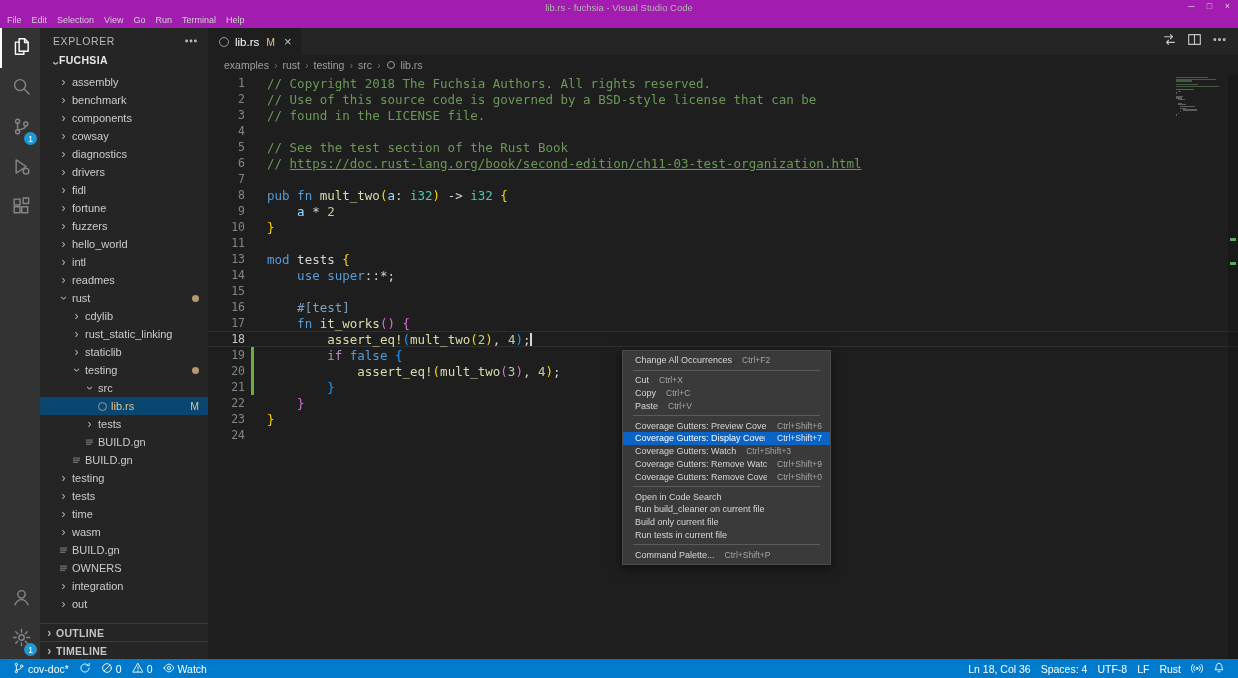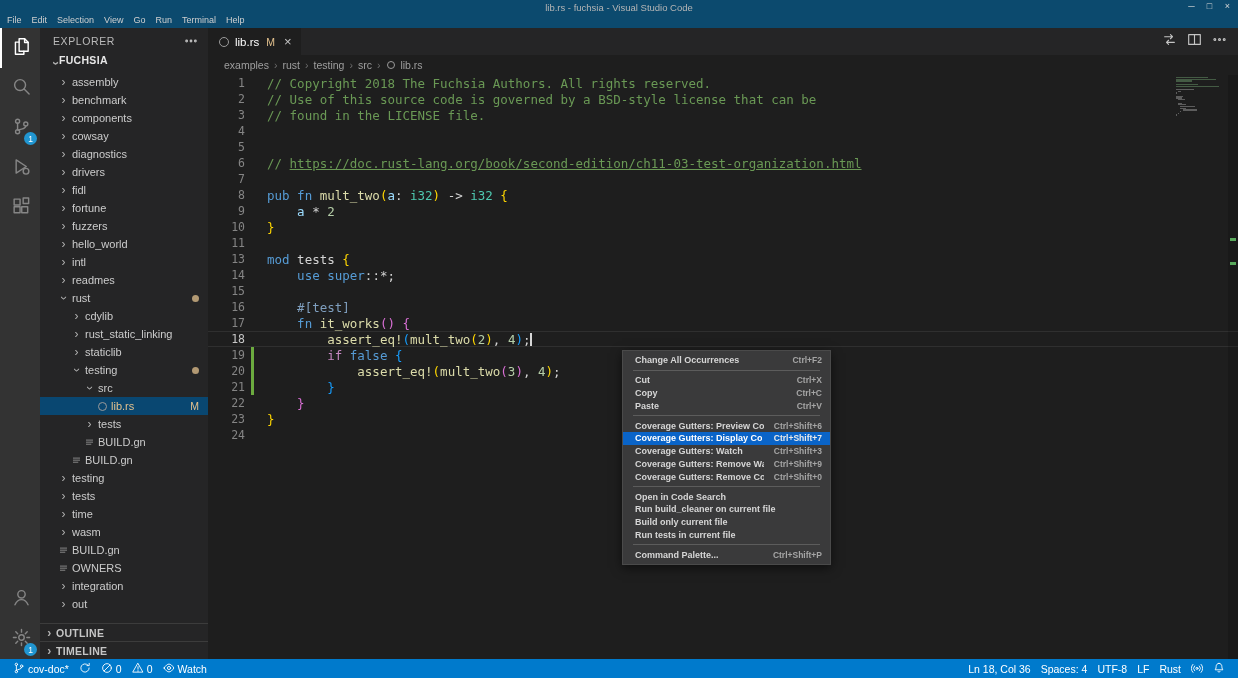--- a/index.html
+++ b/index.html
@@ -1,20 +1,20 @@
 <!DOCTYPE html>
 <html style="--accent: #007acc; --selection: #094771; --menu-highlight: #0a64c8; --badge: #2196d1; --modified: #e2c08d; --git-added: #6cab3f;"><head>
 <meta charset="utf-8">
 <style>
   *{box-sizing:border-box;margin:0;padding:0;}
   html,body{width:1238px;height:678px;overflow:hidden;}
   body{background:#1e1e1e;font-family:"Liberation Sans",sans-serif;color:#ccc;position:relative;user-select:none;}
 
   
-  .titlebar{position:absolute;top:0;left:0;width:100%;height:28px;background:#0c4a6e;z-index:5;}
+  .titlebar{position:absolute;top:0;left:0;width:100%;height:28px;background:#a21caf;z-index:5;}
   .window-title{position:absolute;top:2px;left:0;right:0;text-align:center;font-size:9.5px;color:#b5b5b5;}
   .menubar{position:absolute;left:2px;bottom:1px;display:flex;}
   .menubar .menu-item{font-size:9px;color:#cfcfcf;padding:2px 5px;}
   .window-controls{position:absolute;right:5px;top:1px;display:flex;gap:7px;}
   .window-controls .wc{font-size:9px;color:#d8d8d8;width:11px;text-align:center;}
 
   
   .activitybar{position:absolute;left:0;top:28px;bottom:19px;width:40px;background:#333333;display:flex;flex-direction:column;justify-content:space-between;z-index:2;}
   .act-item{width:40px;height:40px;display:flex;align-items:center;justify-content:center;color:#868686;position:relative;border-left:2px solid transparent;}
   .act-item svg{width:19px;height:19px;}
@@ -81,21 +81,21 @@
   .ruler-mark{position:absolute;right:2px;width:6px;height:3px;background:#58a85b;}
 
   
   .statusbar{position:absolute;left:0;right:0;bottom:0;height:19px;background:var(--accent);display:flex;align-items:center;justify-content:space-between;color:#fff;font-size:10.5px;padding:0 8px;z-index:6;}
   #status-left,#status-right{display:flex;align-items:center;height:100%;}
   .st-item{display:flex;align-items:center;gap:3px;padding:0 5px;height:100%;}
   .st-item svg{width:12px;height:12px;}
 
   
   .context-menu{position:absolute;left:622px;top:350px;width:209px;background:#3a3a3b;border:1px solid #4a4a4a;box-shadow:0 3px 10px rgba(0,0,0,.55);padding:3px 0;z-index:50;}
-  .cm-item{height:12.8px;display:flex;align-items:center;justify-content:space-between;padding:0 8px 0 12px;color:#d6d6d6;font-size:9px;font-weight:bold;}
+  .cm-item{height:12.8px;display:flex;align-items:center;padding:0 8px 0 12px;color:#d6d6d6;font-size:9px;}
   .cm-label{white-space:nowrap;overflow:hidden;}
   .cm-short{color:#a5a5a5;font-size:8.5px;white-space:nowrap;flex:none;margin-left:10px;}
   .cm-item.active{background:var(--menu-highlight);color:#fff;}
   .cm-item.active .cm-short{color:#eaeaea;margin-left:12px;}
   .menu-sep{height:1px;background:#5c5c5c;margin:3px 10px;}
 </style>
 </head>
 <body>
 
 <div class="app">
@@ -391,21 +391,21 @@
           <span class="rust-circle"></span>
         </span>
         <span class="bc-item">lib.rs</span>
       </div>
     <div class="code-wrap">
       <div id="code-lines">
           <div class="code-line"><span class="ln">1</span><span class="gitbar"></span><span class="ltext"><span class="tk-c">// Copyright 2018 The Fuchsia Authors. All rights reserved.</span></span></div>
           <div class="code-line"><span class="ln">2</span><span class="gitbar"></span><span class="ltext"><span class="tk-c">// Use of this source code is governed by a BSD-style license that can be</span></span></div>
           <div class="code-line"><span class="ln">3</span><span class="gitbar"></span><span class="ltext"><span class="tk-c">// found in the LICENSE file.</span></span></div>
           <div class="code-line"><span class="ln">4</span><span class="gitbar"></span><span class="ltext"></span></div>
-          <div class="code-line"><span class="ln">5</span><span class="gitbar"></span></div>
+          <div class="code-line"><span class="ln">5</span><span class="gitbar"></span><span class="ltext"><span class="tk-c">// See the test section of the Rust Book</span></span></div>
           <div class="code-line"><span class="ln">6</span><span class="gitbar"></span><span class="ltext"><span class="tk-c">// </span><span class="tk-lk">https://doc.rust-lang.org/book/second-edition/ch11-03-test-organization.html</span></span></div>
           <div class="code-line"><span class="ln">7</span><span class="gitbar"></span><span class="ltext"></span></div>
           <div class="code-line"><span class="ln">8</span><span class="gitbar"></span><span class="ltext"><span class="tk-k">pub fn </span><span class="tk-f">mult_two</span><span class="tk-b1">(</span><span class="tk-v">a</span><span class="tk-p">: </span><span class="tk-t">i32</span><span class="tk-b1">)</span><span class="tk-p"> -&gt; </span><span class="tk-t">i32</span><span class="tk-p"> </span><span class="tk-b1">{</span></span></div>
           <div class="code-line"><span class="ln">9</span><span class="gitbar"></span><span class="ltext"><span class="tk-p">    </span><span class="tk-v">a</span><span class="tk-p"> * </span><span class="tk-n">2</span></span></div>
           <div class="code-line"><span class="ln">10</span><span class="gitbar"></span><span class="ltext"><span class="tk-b1">}</span></span></div>
           <div class="code-line"><span class="ln">11</span><span class="gitbar"></span><span class="ltext"></span></div>
           <div class="code-line"><span class="ln">13</span><span class="gitbar"></span><span class="ltext"><span class="tk-k">mod </span><span class="tk-p">tests </span><span class="tk-b1">{</span></span></div>
           <div class="code-line"><span class="ln">14</span><span class="gitbar"></span><span class="ltext"><span class="tk-p">    </span><span class="tk-k">use </span><span class="tk-k">super</span><span class="tk-p">::*;</span></span></div>
           <div class="code-line"><span class="ln">15</span><span class="gitbar"></span><span class="ltext"></span></div>
           <div class="code-line"><span class="ln">16</span><span class="gitbar"></span><span class="ltext"><span class="tk-p">    </span><span class="tk-a">#[test]</span></span></div>

